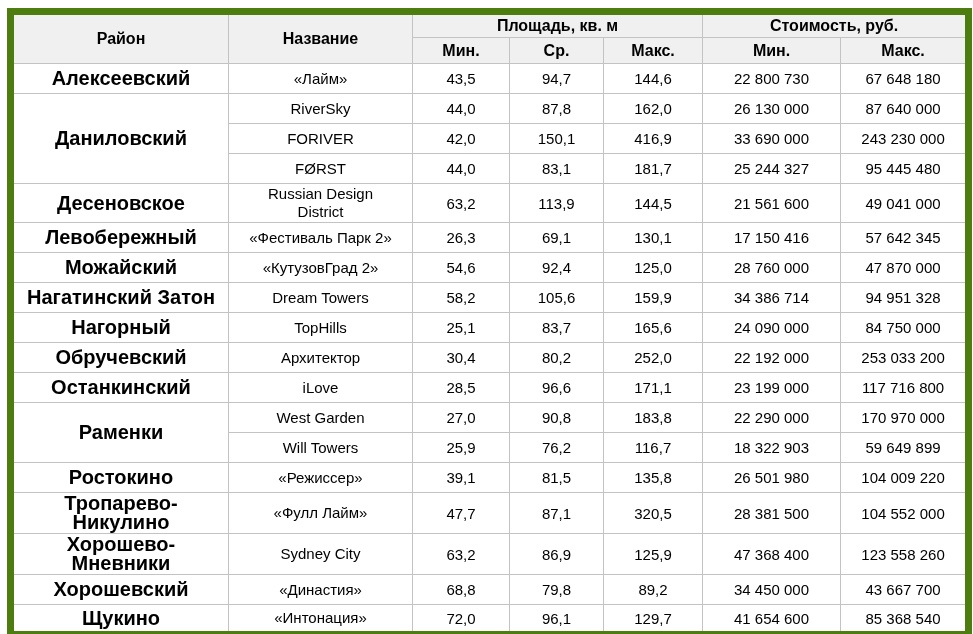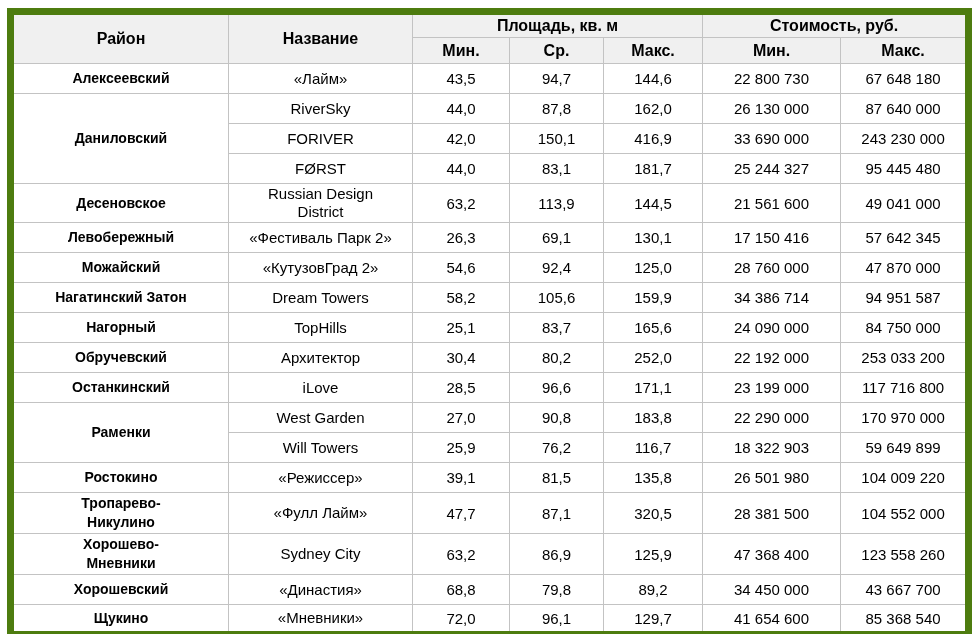--- a/index.html
+++ b/index.html
@@ -35,21 +35,21 @@
   }
   .re-table thead tr { height: 26px; }
   .re-table tbody tr { height: 30px; }
   .re-table td {
     font-size: 15px;
     font-weight: normal;
     background: #ffffff;
   }
   .re-table td.district {
     font-weight: bold;
-    font-size: 14px;
+    font-size: 20px;
     white-space: pre-line;
     line-height: 19px;
     text-align: center;
   }
   .re-table td.name {
     white-space: pre-line;
     line-height: 18px;
   }
 </style>
 </head>
@@ -143,21 +143,21 @@
         <td class="num">28 760 000</td>
         <td class="num">47 870 000</td>
       </tr>
       <tr>
         <td rowspan="1" class="district">Нагатинский Затон</td>
         <td class="name">Dream Towers</td>
         <td class="num">58,2</td>
         <td class="num">105,6</td>
         <td class="num">159,9</td>
         <td class="num">34 386 714</td>
-        <td class="num">94 951 587</td>
+        <td class="num">94 951 328</td>
       </tr>
       <tr>
         <td rowspan="1" class="district">Нагорный</td>
         <td class="name">TopHills</td>
         <td class="num">25,1</td>
         <td class="num">83,7</td>
         <td class="num">165,6</td>
         <td class="num">24 090 000</td>
         <td class="num">84 750 000</td>
       </tr>
@@ -229,21 +229,21 @@
         <td rowspan="1" class="district">Хорошевский</td>
         <td class="name">«Династия»</td>
         <td class="num">68,8</td>
         <td class="num">79,8</td>
         <td class="num">89,2</td>
         <td class="num">34 450 000</td>
         <td class="num">43 667 700</td>
       </tr>
       <tr>
         <td rowspan="1" class="district">Щукино</td>
-        <td class="name">«Мневники»</td>
+        <td class="name">«Интонация»</td>
         <td class="num">72,0</td>
         <td class="num">96,1</td>
         <td class="num">129,7</td>
         <td class="num">41 654 600</td>
         <td class="num">85 368 540</td>
       </tr>
     </tbody>
 </table>
 
 </body></html>

